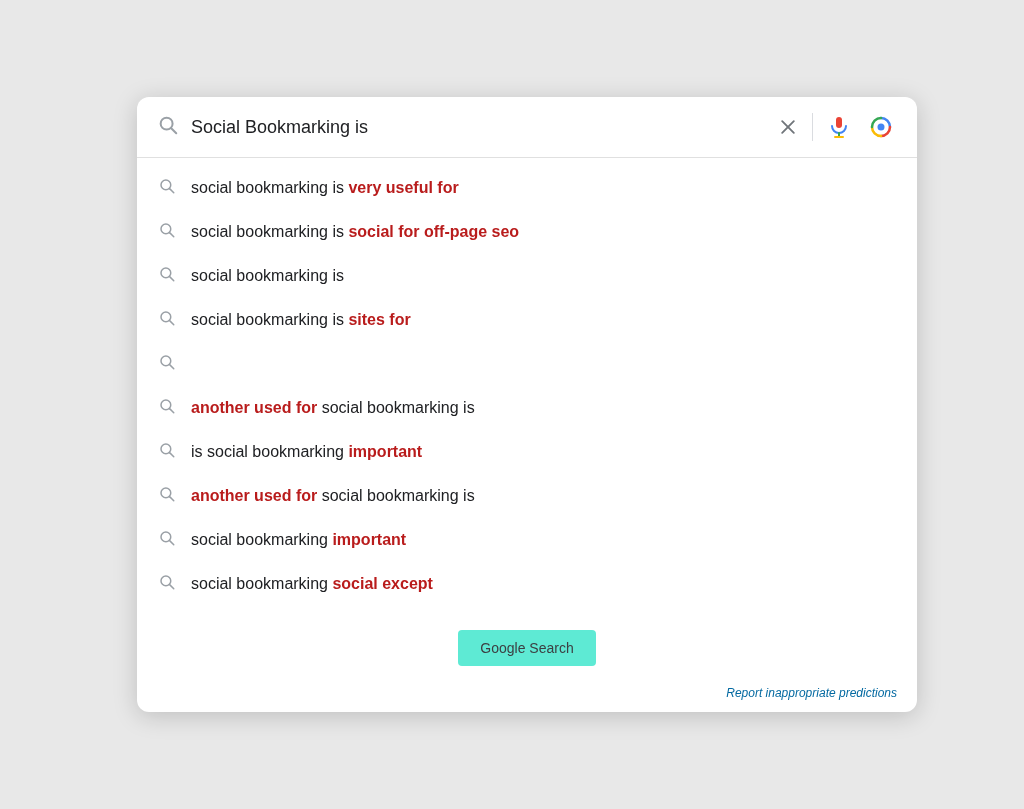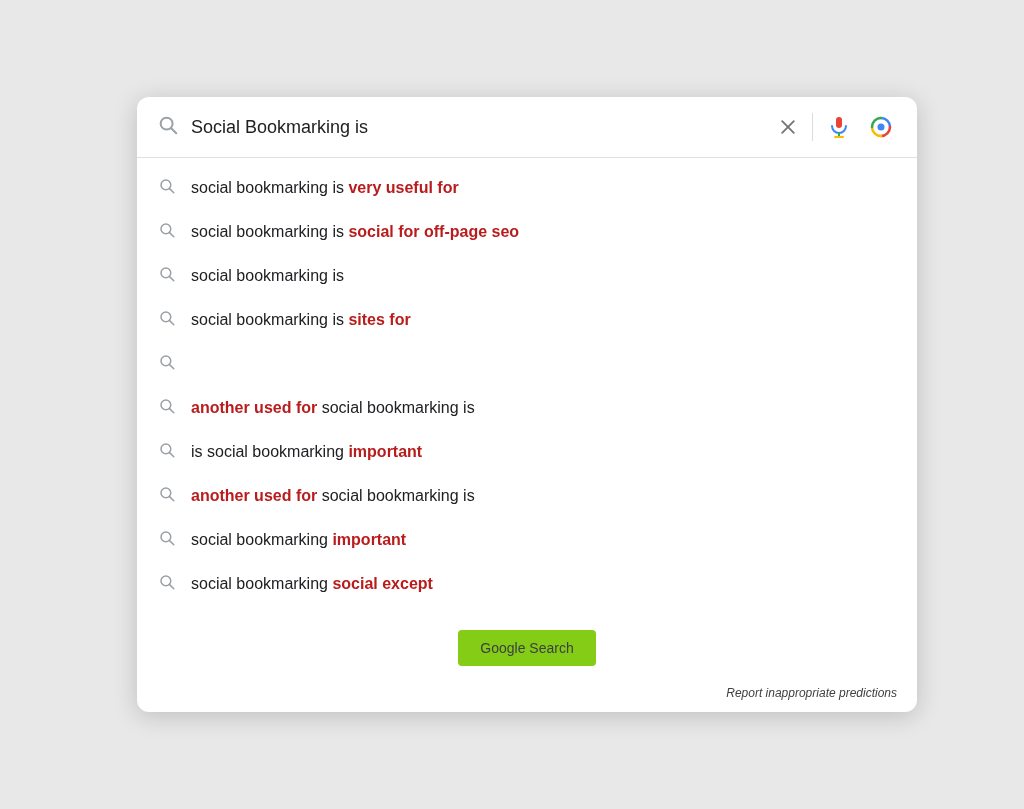--- a/index.html
+++ b/index.html
@@ -117,35 +117,35 @@
     }
 
     .footer-buttons {
       display: flex;
       justify-content: center;
       gap: 16px;
       padding: 16px 20px 20px;
     }
 
     .footer-btn {
-      background: #84cc16;
+      background: #5eead4;
       border: none;
       border-radius: 4px;
       padding: 10px 22px;
       font-size: 14px;
       color: #3c4043;
       cursor: pointer;
       font-family: arial, sans-serif;
     }
 
     .report-text {
       text-align: right;
       padding: 0 20px 12px;
       font-size: 12px;
-      color: #404040;
+      color: #0369a1;
       font-style: italic;
     }
   </style>
 </head>
 <body>
 
 <div class="search-card">
 
   <div class="search-bar">
     <span class="search-icon-main">

